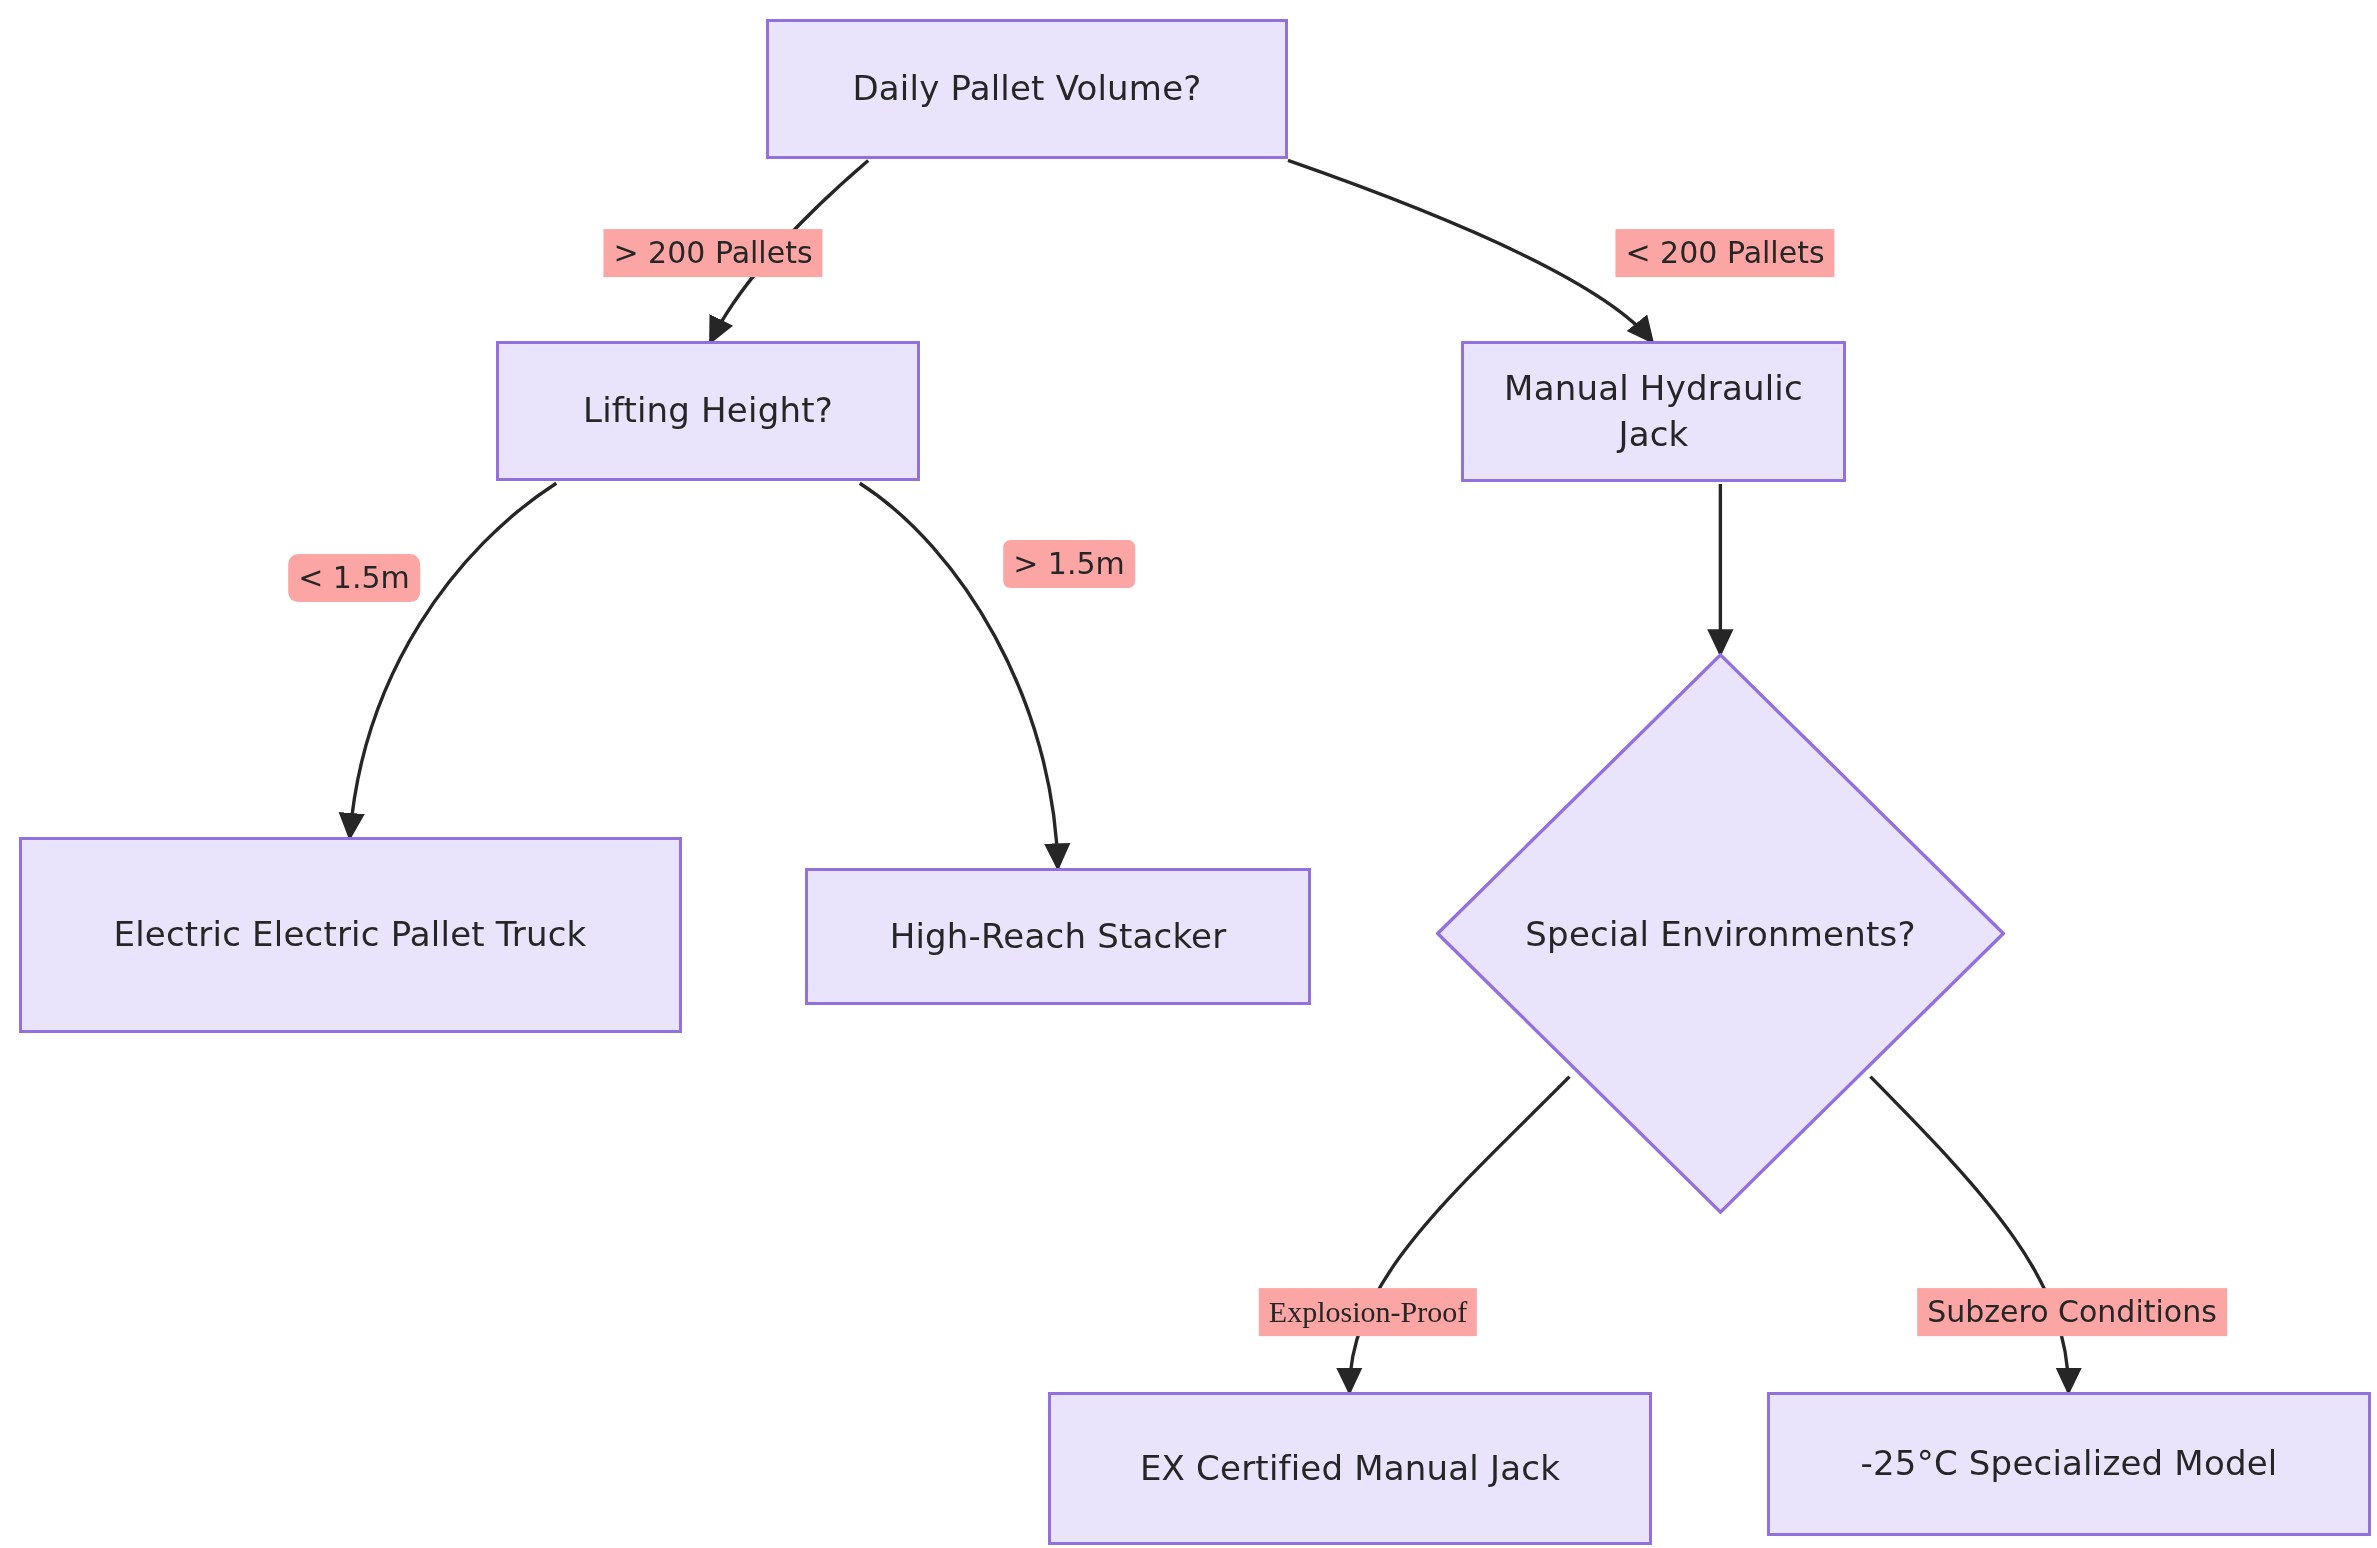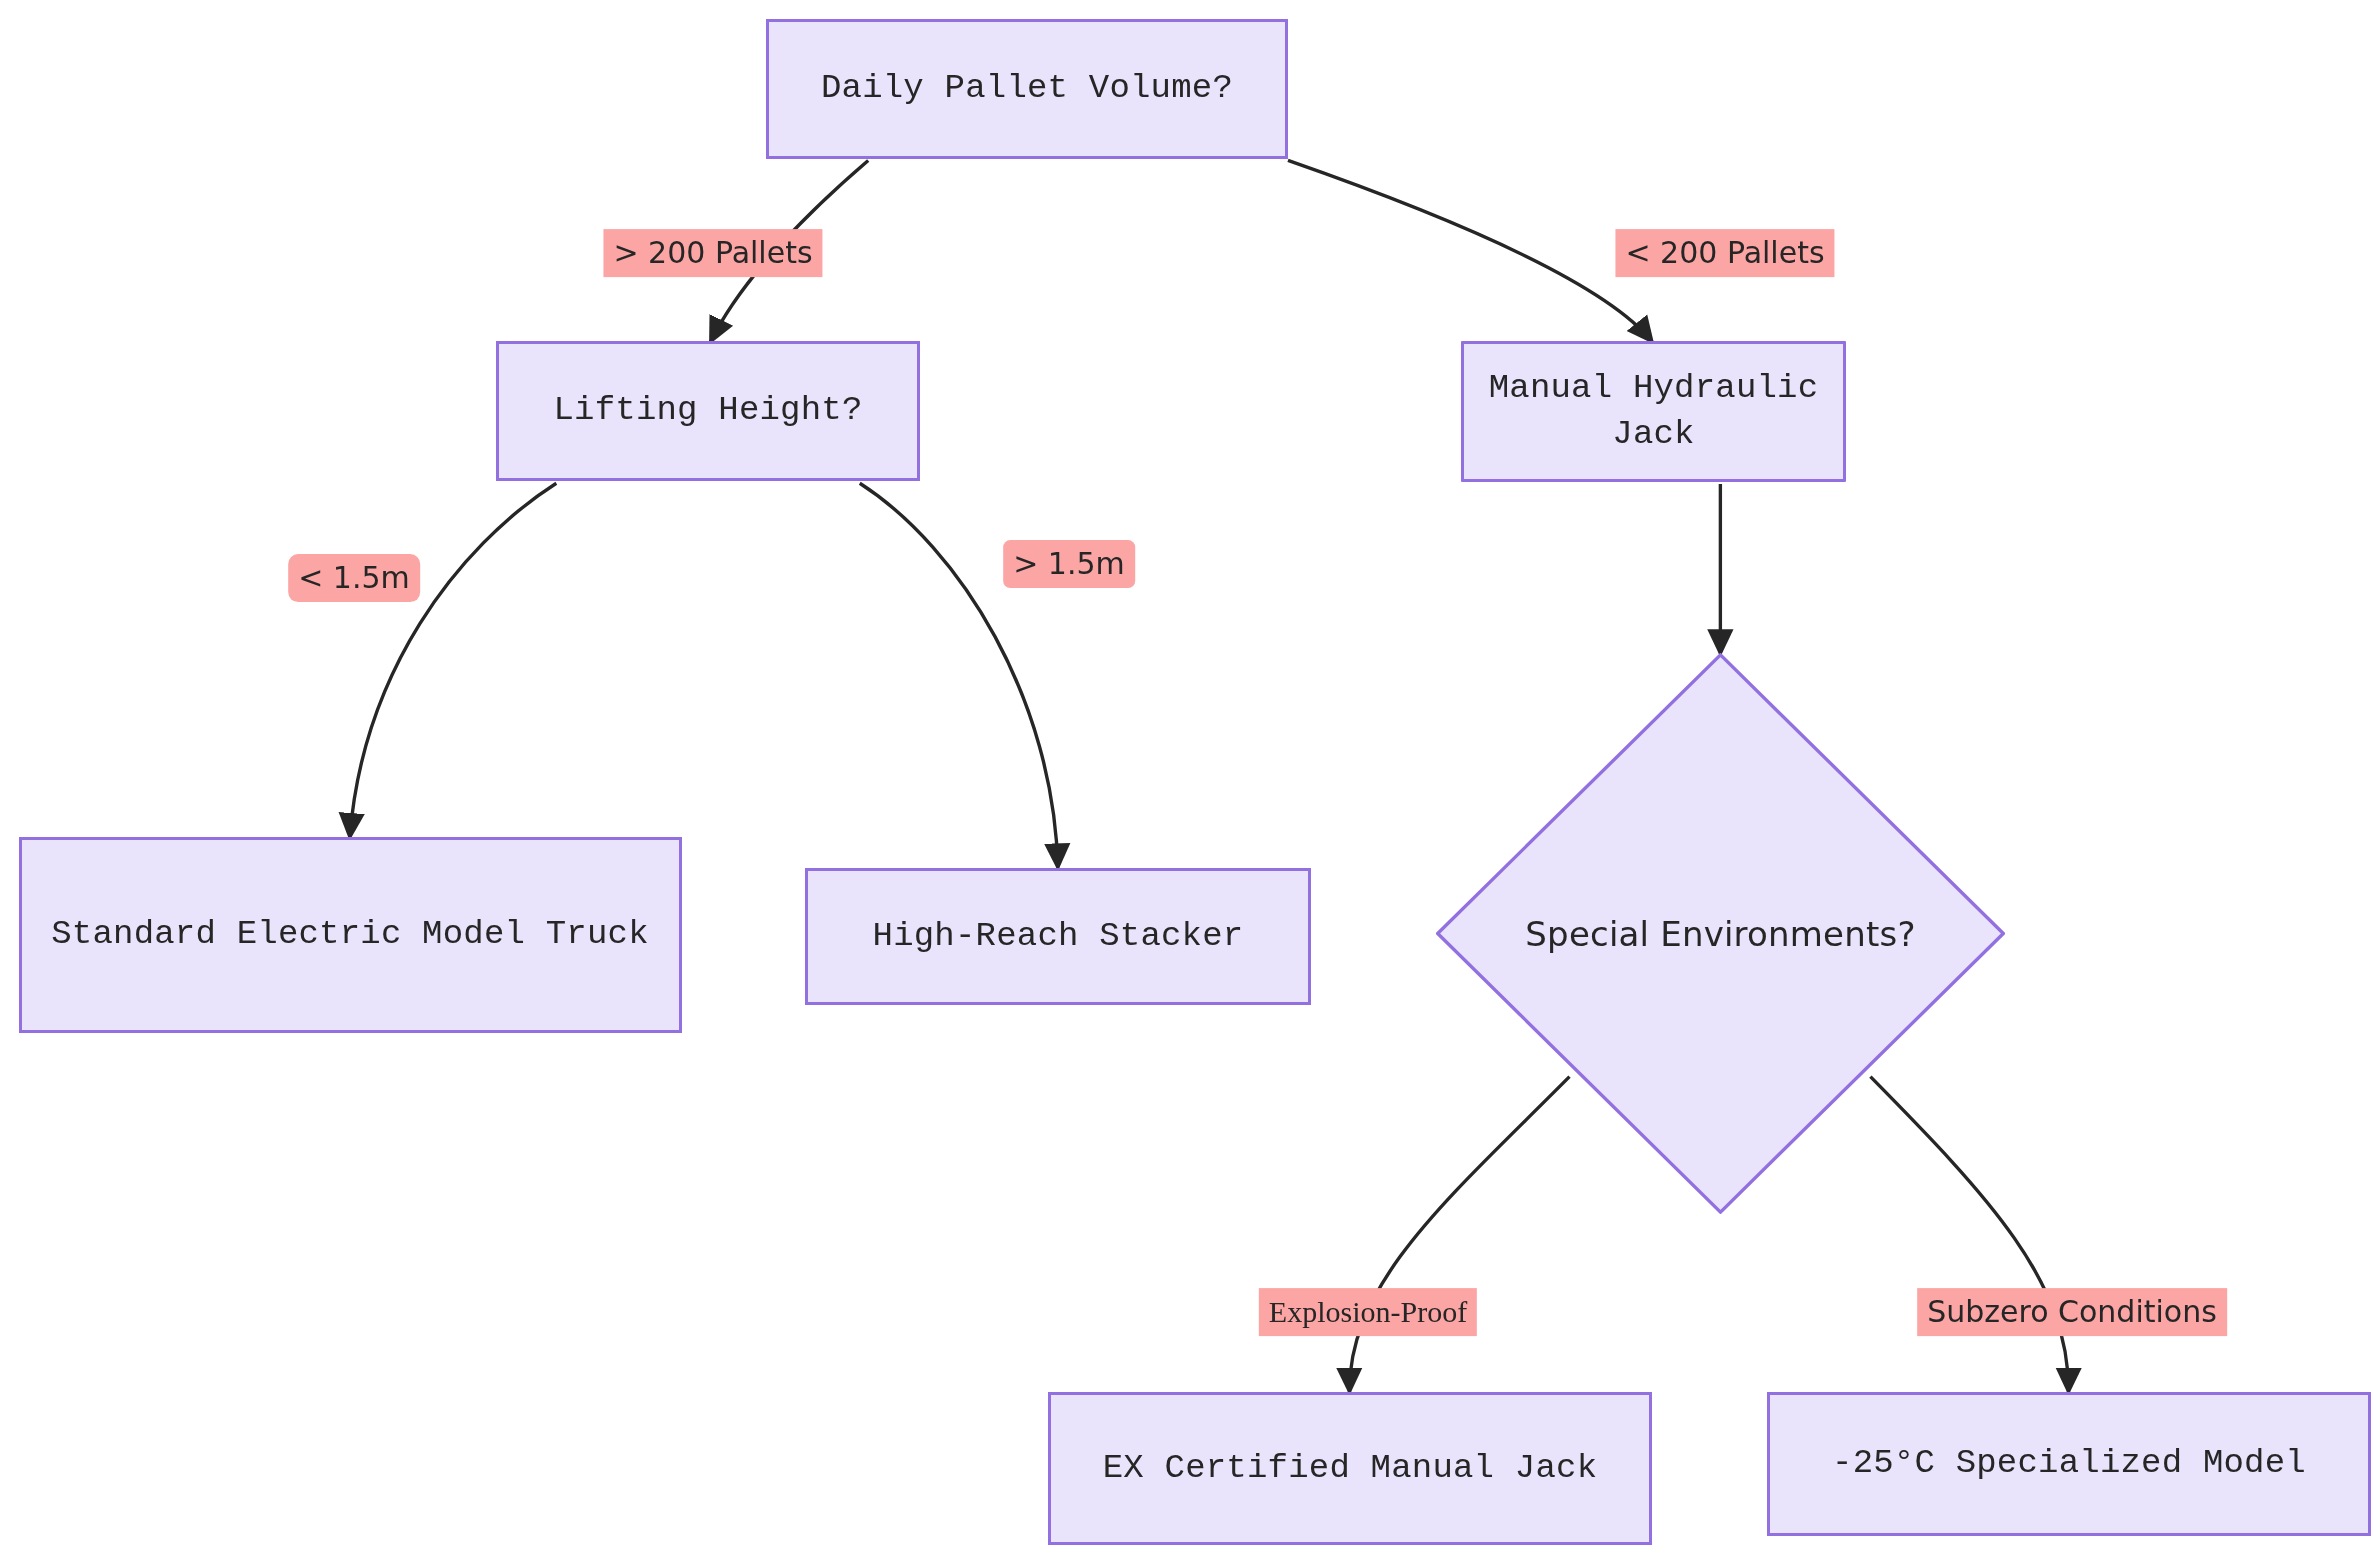--- a/index.html
+++ b/index.html
@@ -33,21 +33,20 @@
     border: 3.4px solid #9370e0;
     display: flex;
     align-items: center;
     justify-content: center;
     text-align: center;
     color: #262626;
     font-size: 34px;
     line-height: 1.35;
     padding: 0 22px;
     letter-spacing: 0.2px;
-    font-family: Liberation Mono, monospace;
   }
   .node.rounded {
     border-radius: 1px;
   }
   .node .label {
     display: block;
     width: 100%;
   }
   .diamond-wrap {
     position: absolute;
@@ -110,21 +109,21 @@
       <div class="node" style="left: 766px; top: 19.4px; width: 522px; height: 140px;">
         <span class="label">Daily Pallet Volume?</span>
       </div>
       <div class="node" style="left: 496px; top: 341px; width: 424px; height: 140px;">
         <span class="label">Lifting Height?</span>
       </div>
       <div class="node rounded" style="left: 1461px; top: 341px; width: 385px; height: 141px;">
         <span class="label">Manual Hydraulic Jack</span>
       </div>
       <div class="node" style="left: 18.5px; top: 837px; width: 663px; height: 196px;">
-        <span class="label">Standard Electric Model Truck</span>
+        <span class="label">Electric Electric Pallet Truck</span>
       </div>
       <div class="node" style="left: 805px; top: 868px; width: 506px; height: 137px; justify-content: flex-end;">
         <span class="label">High-Reach Stacker</span>
       </div>
       <div class="diamond-wrap" style="left: 1436px; top: 653px; width: 569px; height: 561px;">
         <svg class="diamond-shape" viewBox="0 0 675 665">
           <polygon points="337.5,2 673,332.5 337.5,663 2,332.5" fill="#e9e4fb" stroke="#9370e0" stroke-width="4"></polygon>
         </svg>
         <div class="diamond-text">Special Environments?</div>
       </div>

